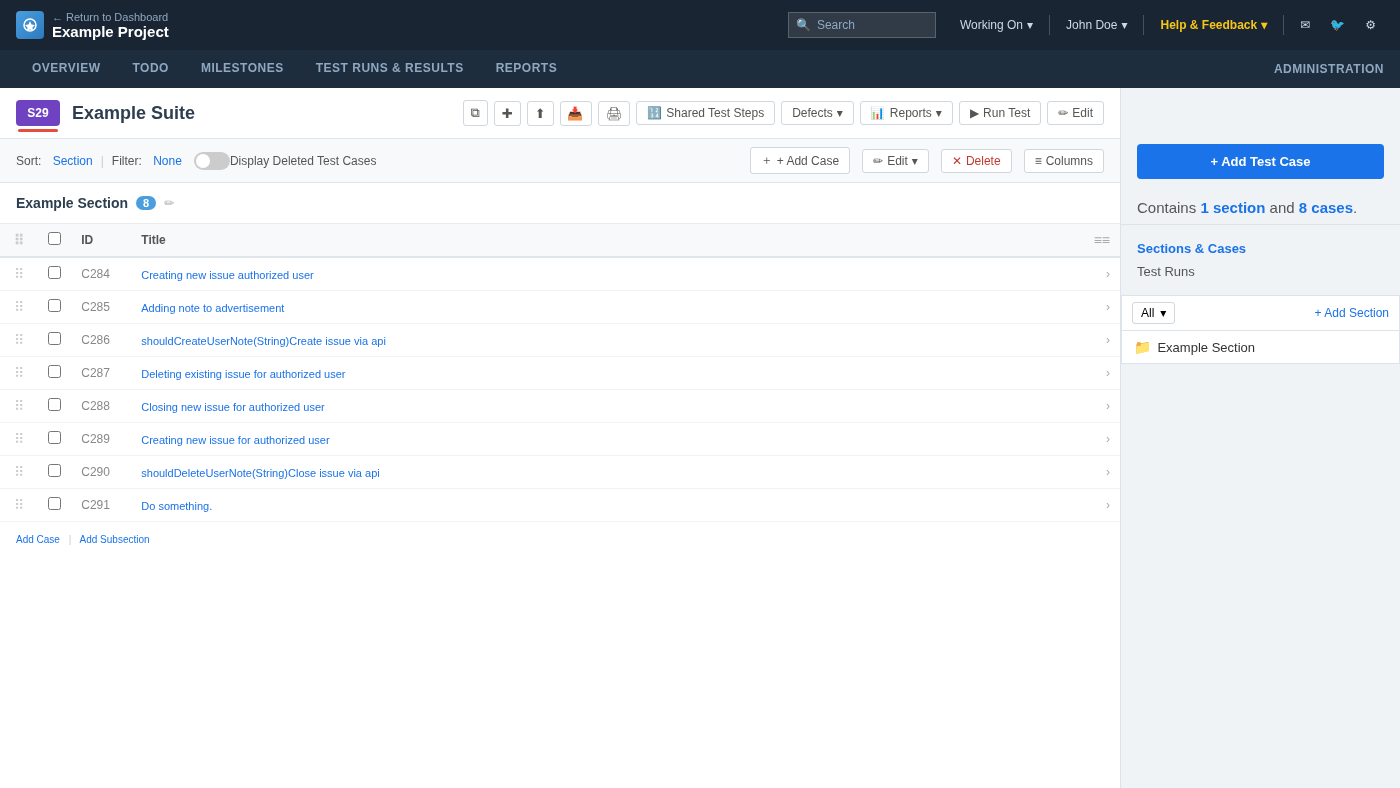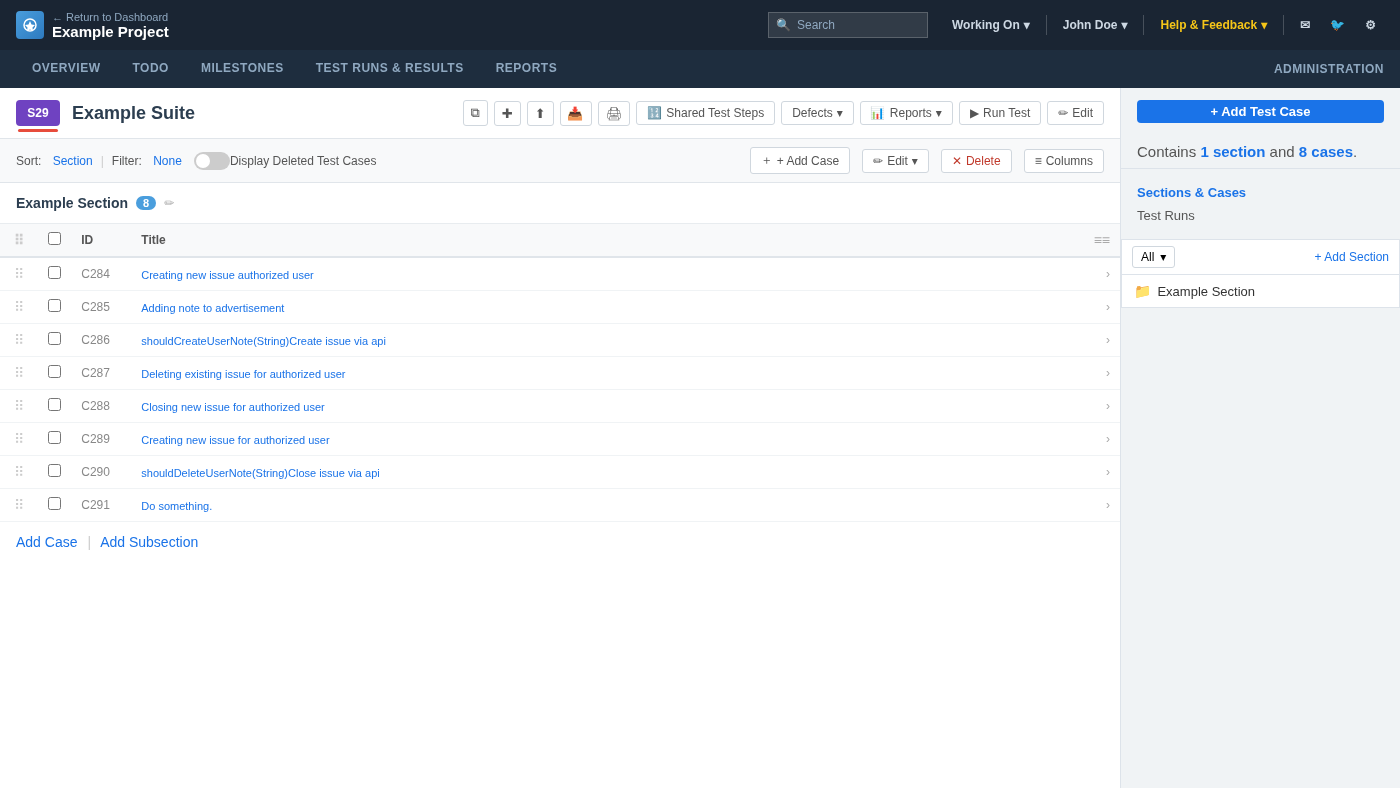--- a/index.html
+++ b/index.html
@@ -32,35 +32,35 @@
     .project-title { font-size: 15px; font-weight: 600; color: #fff; }
     .top-bar-spacer { flex: 1; }
     .search-wrapper { position: relative; display: flex; align-items: center; }
     .search-wrapper input {
       background: rgba(255,255,255,0.1);
       border: 1px solid rgba(255,255,255,0.2);
       border-radius: 0;
       color: #fff;
       padding: 5px 8px 5px 28px;
       font-size: 12px;
-      width: 160px;
+      width: 148px;
       outline: none;
     }
     .search-wrapper input::placeholder { color: #8fa8c0; }
     .search-icon-inner { position: absolute; left: 8px; color: #8fa8c0; font-size: 12px; }
     .top-bar-controls { display: flex; align-items: center; gap: 4px; }
     .top-bar-btn {
       background: transparent;
       border: none;
       color: #cdd8e3;
       cursor: pointer;
       padding: 4px 8px;
       border-radius: 3px;
       font-size: 12px;
-      display: flex; align-items: center; gap: 4px; font-weight: bold;
+      display: flex; align-items: center; gap: 4px;
     }
     .top-bar-btn.highlight { color: #f5c518; font-weight: 600; }
     .top-bar-divider { width: 1px; height: 20px; background: rgba(255,255,255,0.2); margin: 0 4px; }
 
     
     .main-nav {
       background: #1e2d3e;
       display: flex;
       align-items: center;
       padding: 0 16px;
@@ -240,49 +240,50 @@
     .chevron-right { color: #aaa; font-size: 12px; text-align: right; }
     .col-actions { width: 30px; text-align: right; }
     .col-handle { width: 20px; }
     .col-check { width: 30px; }
     .col-id { width: 60px; }
     .column-icon { color: #aaa; cursor: pointer; font-size: 14px; }
 
     
     .bottom-links {
       padding: 12px 16px;
-      font-size: 14px;
+      font-size: 10px;
     }
     .bottom-link { color: #1a73e8; cursor: pointer; }
     .link-sep { color: #ccc; margin: 0 6px; }
 
     
     .right-sidebar {
       width: 280px;
       background: #f0f3f5;
       border-left: 1px solid #dde3ea;
       overflow: auto;
     }
     .sidebar-top {
       padding: 12px 16px;
     }
     .add-test-case-btn {
       background: #1a73e8;
       color: #fff;
       border: none;
       border-radius: 4px;
-      padding: 4px 16px;
+      padding: 10px 16px;
       font-size: 13px;
       font-weight: 600;
       cursor: pointer;
       width: 100%;
       display: flex;
       align-items: center;
       justify-content: center;
       gap: 6px;
+      margin-top: 44px;
     }
     .sidebar-info {
       padding: 8px 16px;
       font-size: 15px;
       color: #555;
       border-bottom: 1px solid #dde3ea;
     }
     .sidebar-info a { color: #1a73e8; cursor: pointer; }
     .sidebar-nav {
       padding: 12px 16px 4px;

